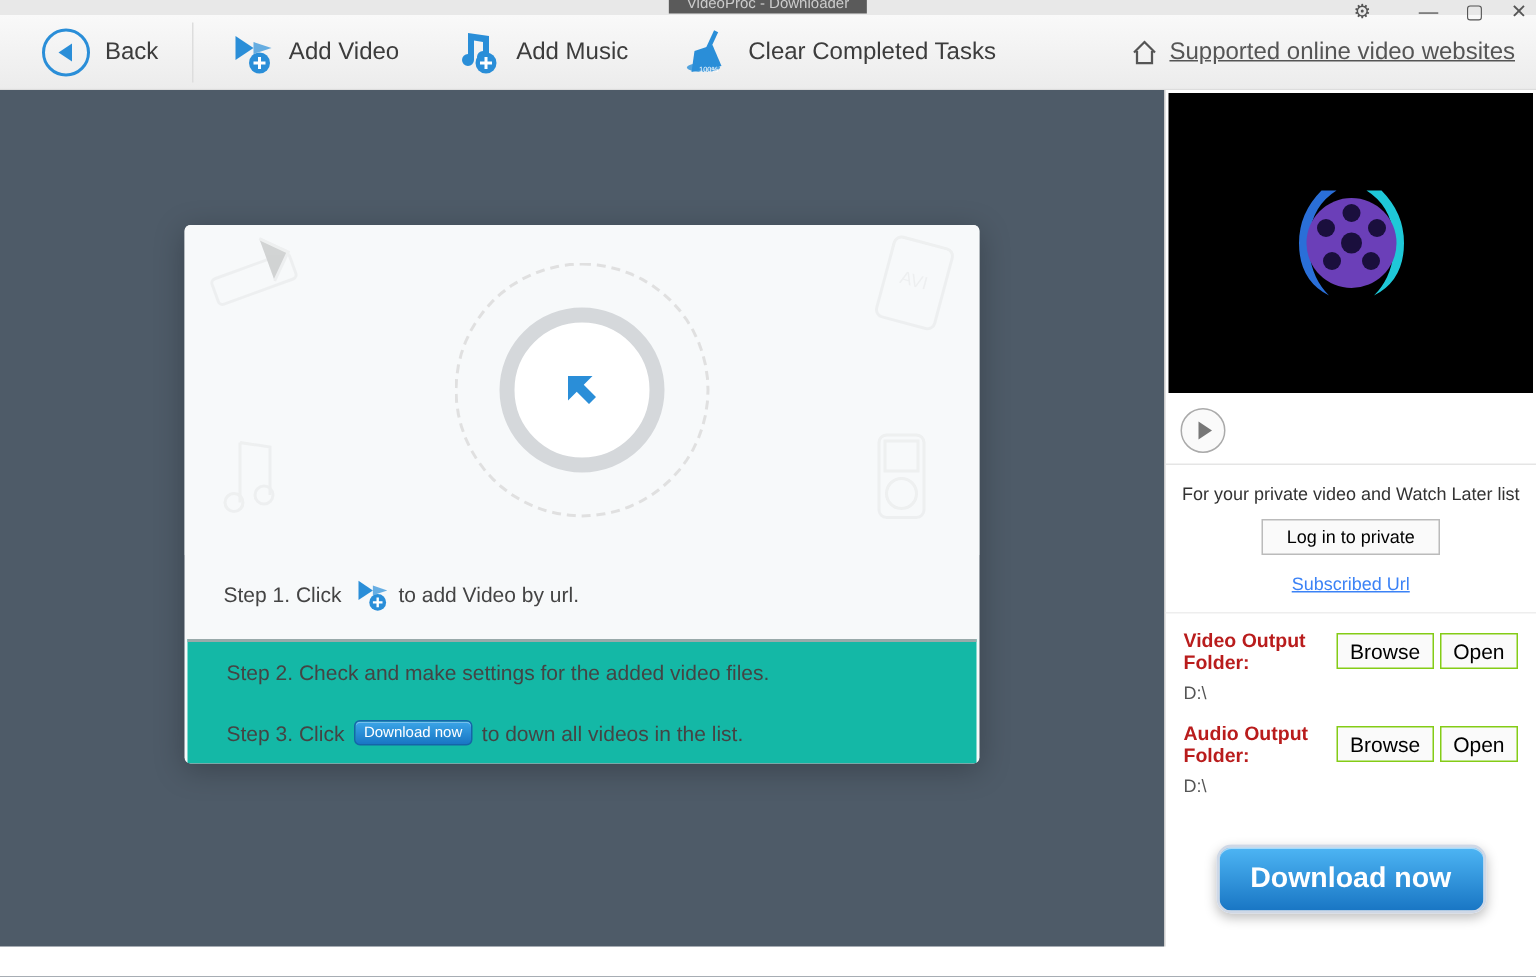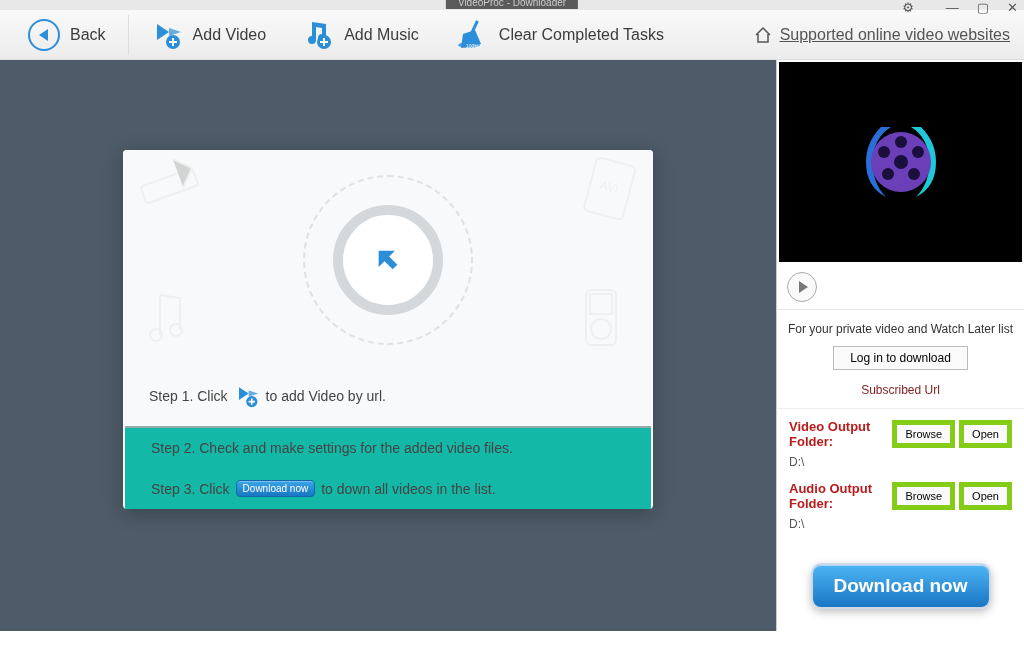--- a/index.html
+++ b/index.html
@@ -226,31 +226,31 @@
 .login-msg { font-size: 12px; color: #333; margin-bottom: 10px; }
 .login-button {
   display: inline-block;
   border: 1px solid #bbb;
   padding: 4px 16px;
   font-size: 12px;
   background: #fafafa;
   cursor: pointer;
   margin-bottom: 10px;
 }
-.sub-link { font-size: 12px; color: #7f1d1d; cursor: pointer; }
+.sub-link { font-size: 12px; color: #3b82f6; text-decoration: underline; cursor: pointer; }
 .folder-block { padding: 10px 12px; }
 .folder-row {
   display: flex;
   align-items: center;
   margin-bottom: 6px;
 }
 .folder-label { font-size: 13px; font-weight: bold; color: #b91c1c; flex: 1; }
 .small-btn {
-  border: 5px solid #84cc16;
-  font-size: 11px;
+  border: 1px solid #84cc16;
+  font-size: 14px;
   padding: 3px 8px;
   background: #fafafa;
   cursor: pointer;
   margin-left: 4px;
 }
 .folder-path { font-size: 12px; color: #555; margin-bottom: 12px; }
 .download-btn-wrap {
   margin-top: auto;
   padding: 0 14px 22px;
   display: flex;
@@ -413,21 +413,21 @@
         </svg>
       </div>
     </div>
     <div class="play-strip">
       <div class="play-btn">
         <span class="play-tri"></span>
       </div>
     </div>
     <div class="login-block">
       <div class="login-msg">For your private video and Watch Later list</div>
-      <div class="login-button">Log in to download</div>
+      <div class="login-button">Log in to private</div>
       <div><span class="sub-link">Subscribed Url</span></div>
     </div>
     <div class="folder-block">
       <div class="folder-row">
         <span class="folder-label">Video Output Folder:</span>
         <span class="small-btn">Browse</span>
         <span class="small-btn">Open</span>
       </div>
       <div class="folder-path">D:\</div>
       <div class="folder-row">

